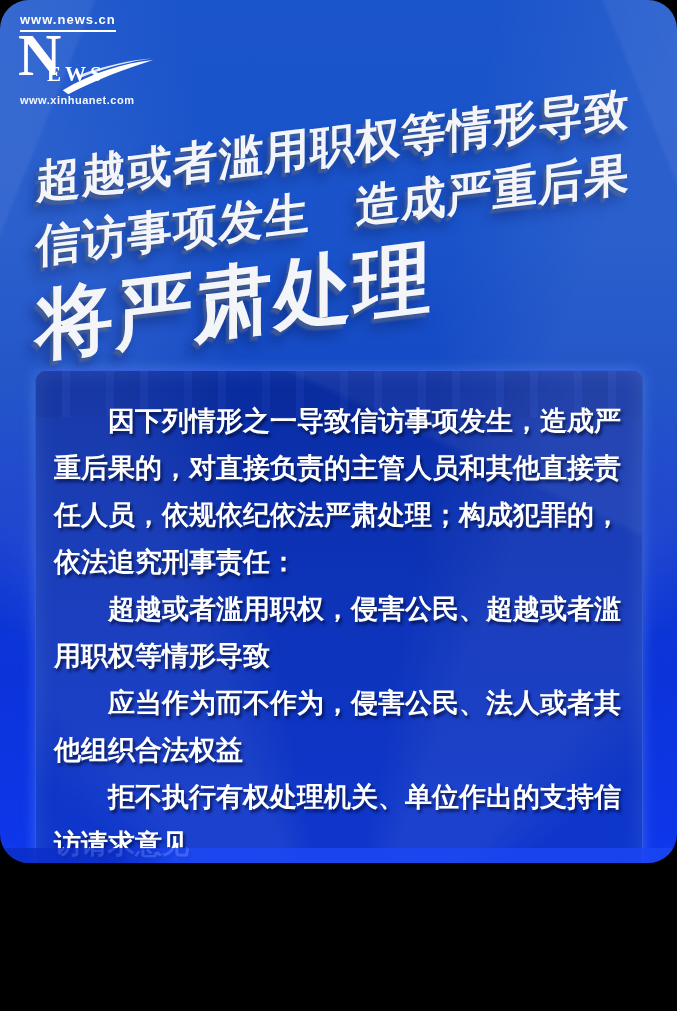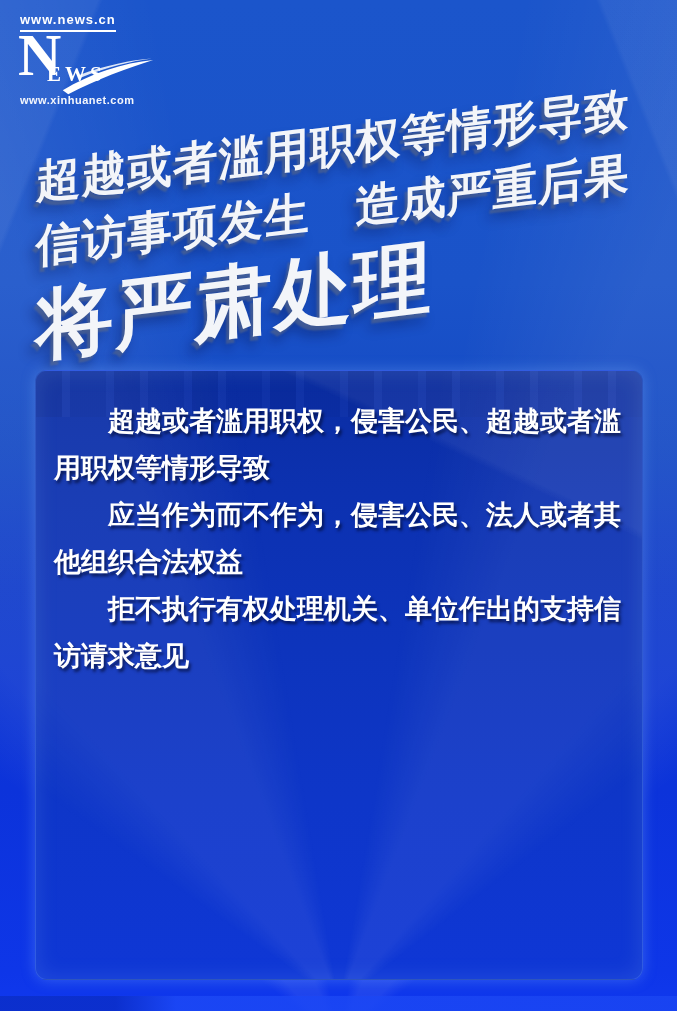--- a/index.html
+++ b/index.html
@@ -1,19 +1,20 @@
 <!DOCTYPE html>
 <html><head>
 <meta charset="utf-8">
 <style>
   html,body{margin:0;padding:0;background:#000;}
   .stage{
-    position:relative;width:677px;height:1011px;overflow:hidden;
+    position:relative;width:677px;height:863px;overflow:hidden;
     font-family:"Liberation Sans","DejaVu Sans",sans-serif;
     background:linear-gradient(180deg,#1b55cb 0%,#1a53c9 28%,#1449c4 44%,#0f3bca 58%,#0c33da 78%,#0e36e8 96%,#1038ee 100%);
+    border-radius:29px;
   }
   
   .bg-rays{
     position:absolute;inset:0;pointer-events:none;
     background:
       conic-gradient(from -52deg at 50% 103%,
         rgba(255,255,255,0.00) 0deg, rgba(255,255,255,0.07) 10deg,
         rgba(255,255,255,0.07) 30deg, rgba(255,255,255,0.00) 42deg,
         rgba(255,255,255,0.00) 62deg, rgba(255,255,255,0.07) 74deg,
         rgba(255,255,255,0.07) 94deg, rgba(255,255,255,0.00) 104deg,
@@ -111,20 +112,21 @@
   <div class="headline">
     <div class="hl-sm">超越或者滥用职权等情形导致</div>
     <div class="hl-sm">信访事项发生　造成严重后果</div>
     <div class="hl-lg">将严肃处理</div>
   </div>
 
   <div class="panel">
     <div class="panel-pillars"></div>
     <div class="panel-rays"></div>
     <div class="panel-body">
+      <p>因下列情形之一导致信访事项发生，造成严重后果的，对直接负责的主管人员和其他直接责任人员，依规依纪依法严肃处理；构成犯罪的，依法追究刑事责任：</p>
       <p>超越或者滥用职权，侵害公民、超越或者滥用职权等情形导致</p>
       <p>应当作为而不作为，侵害公民、法人或者其他组织合法权益</p>
       <p>拒不执行有权处理机关、单位作出的支持信访请求意见</p>
     </div>
   </div>
 
   <div class="footer-strip"></div>
 </div>
 
 </body></html>

